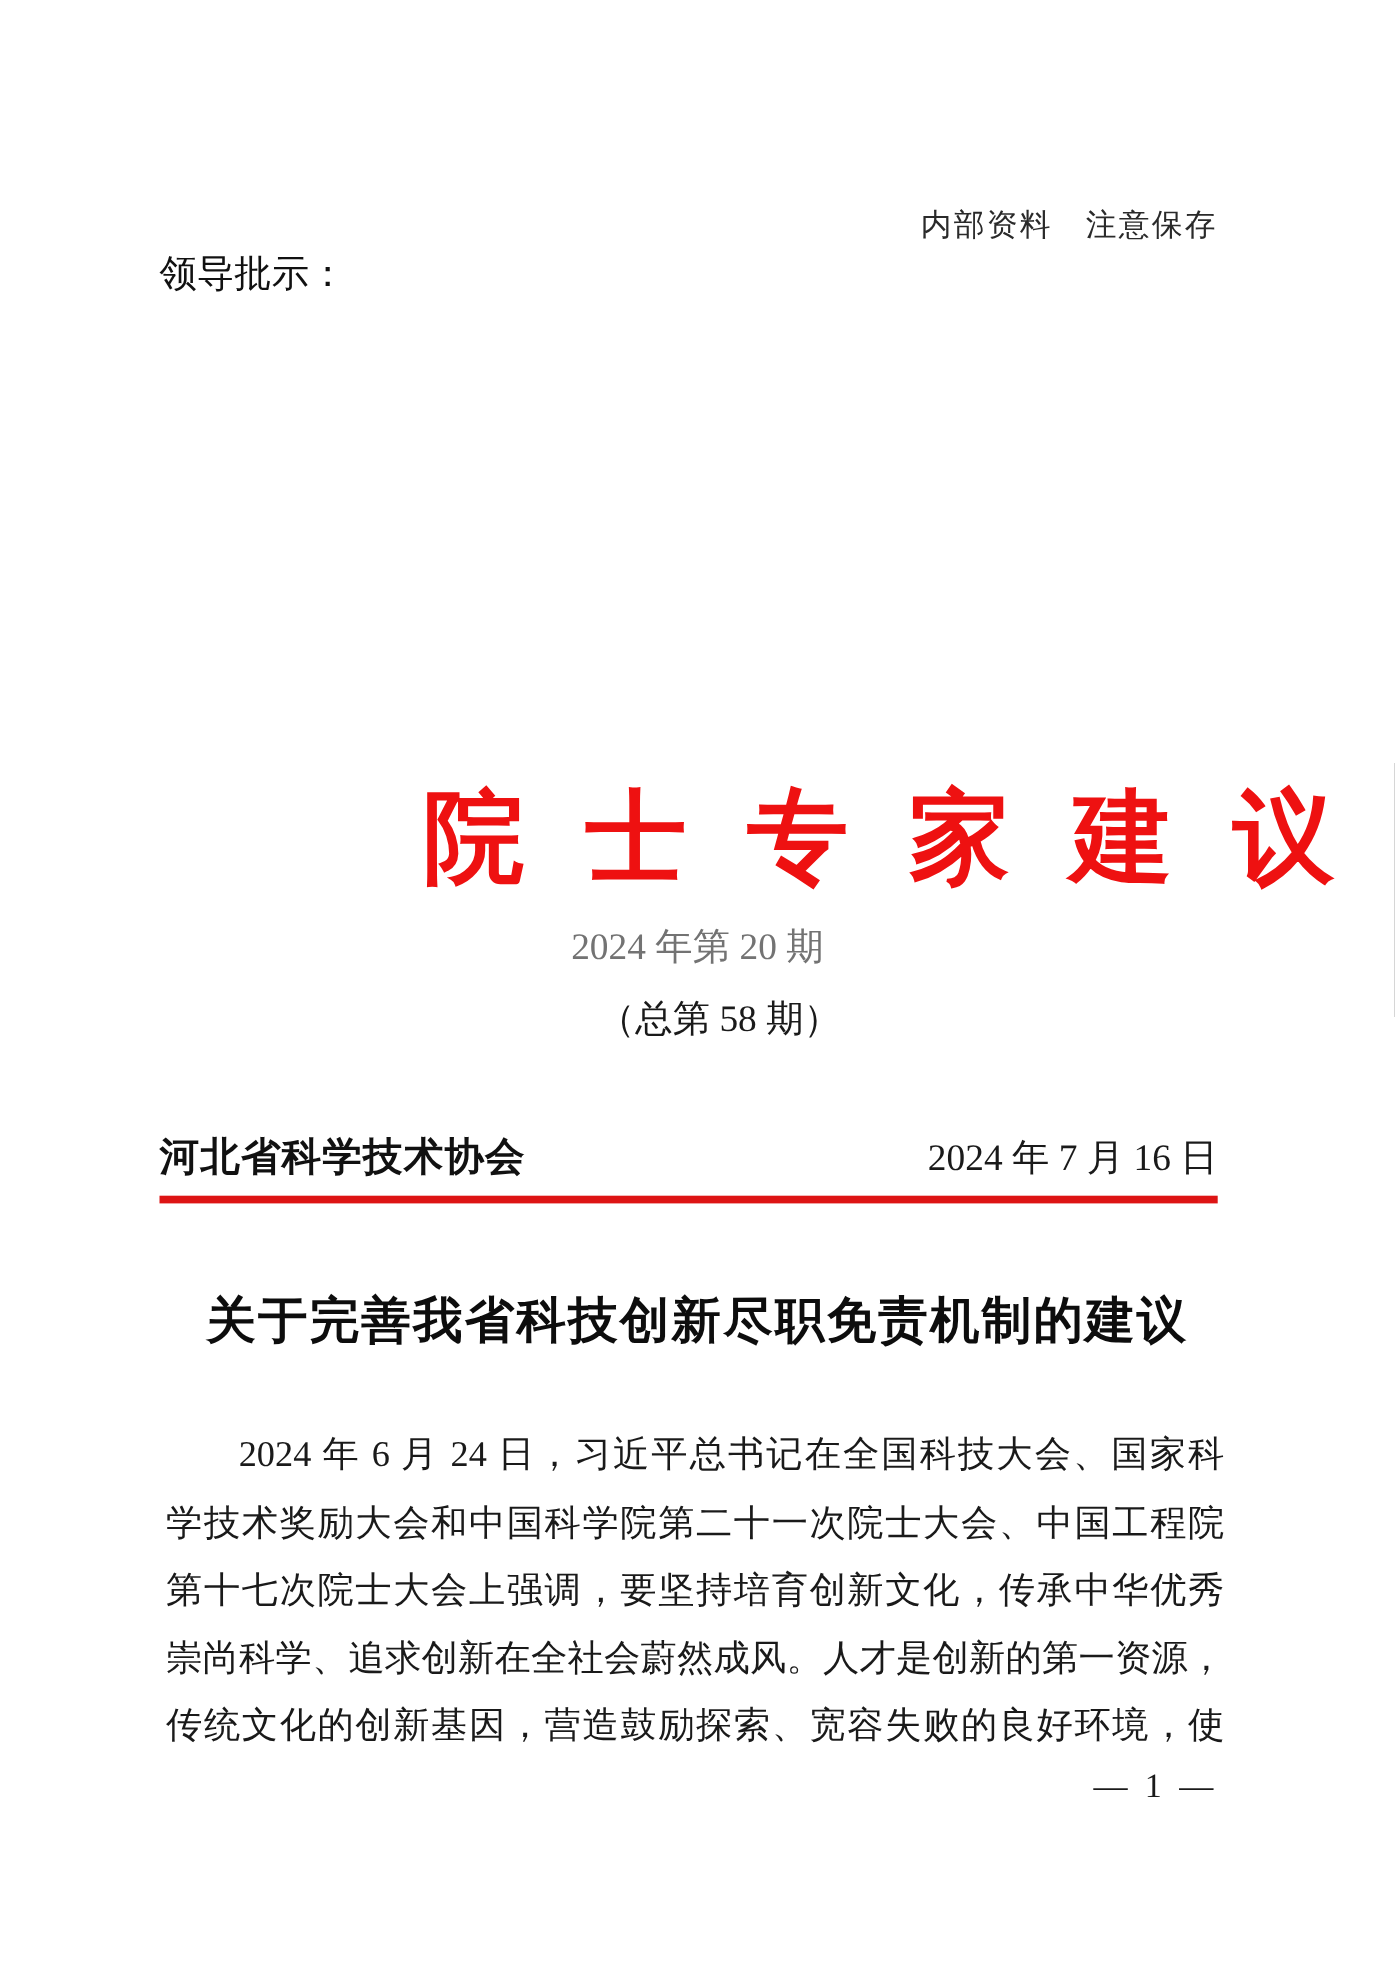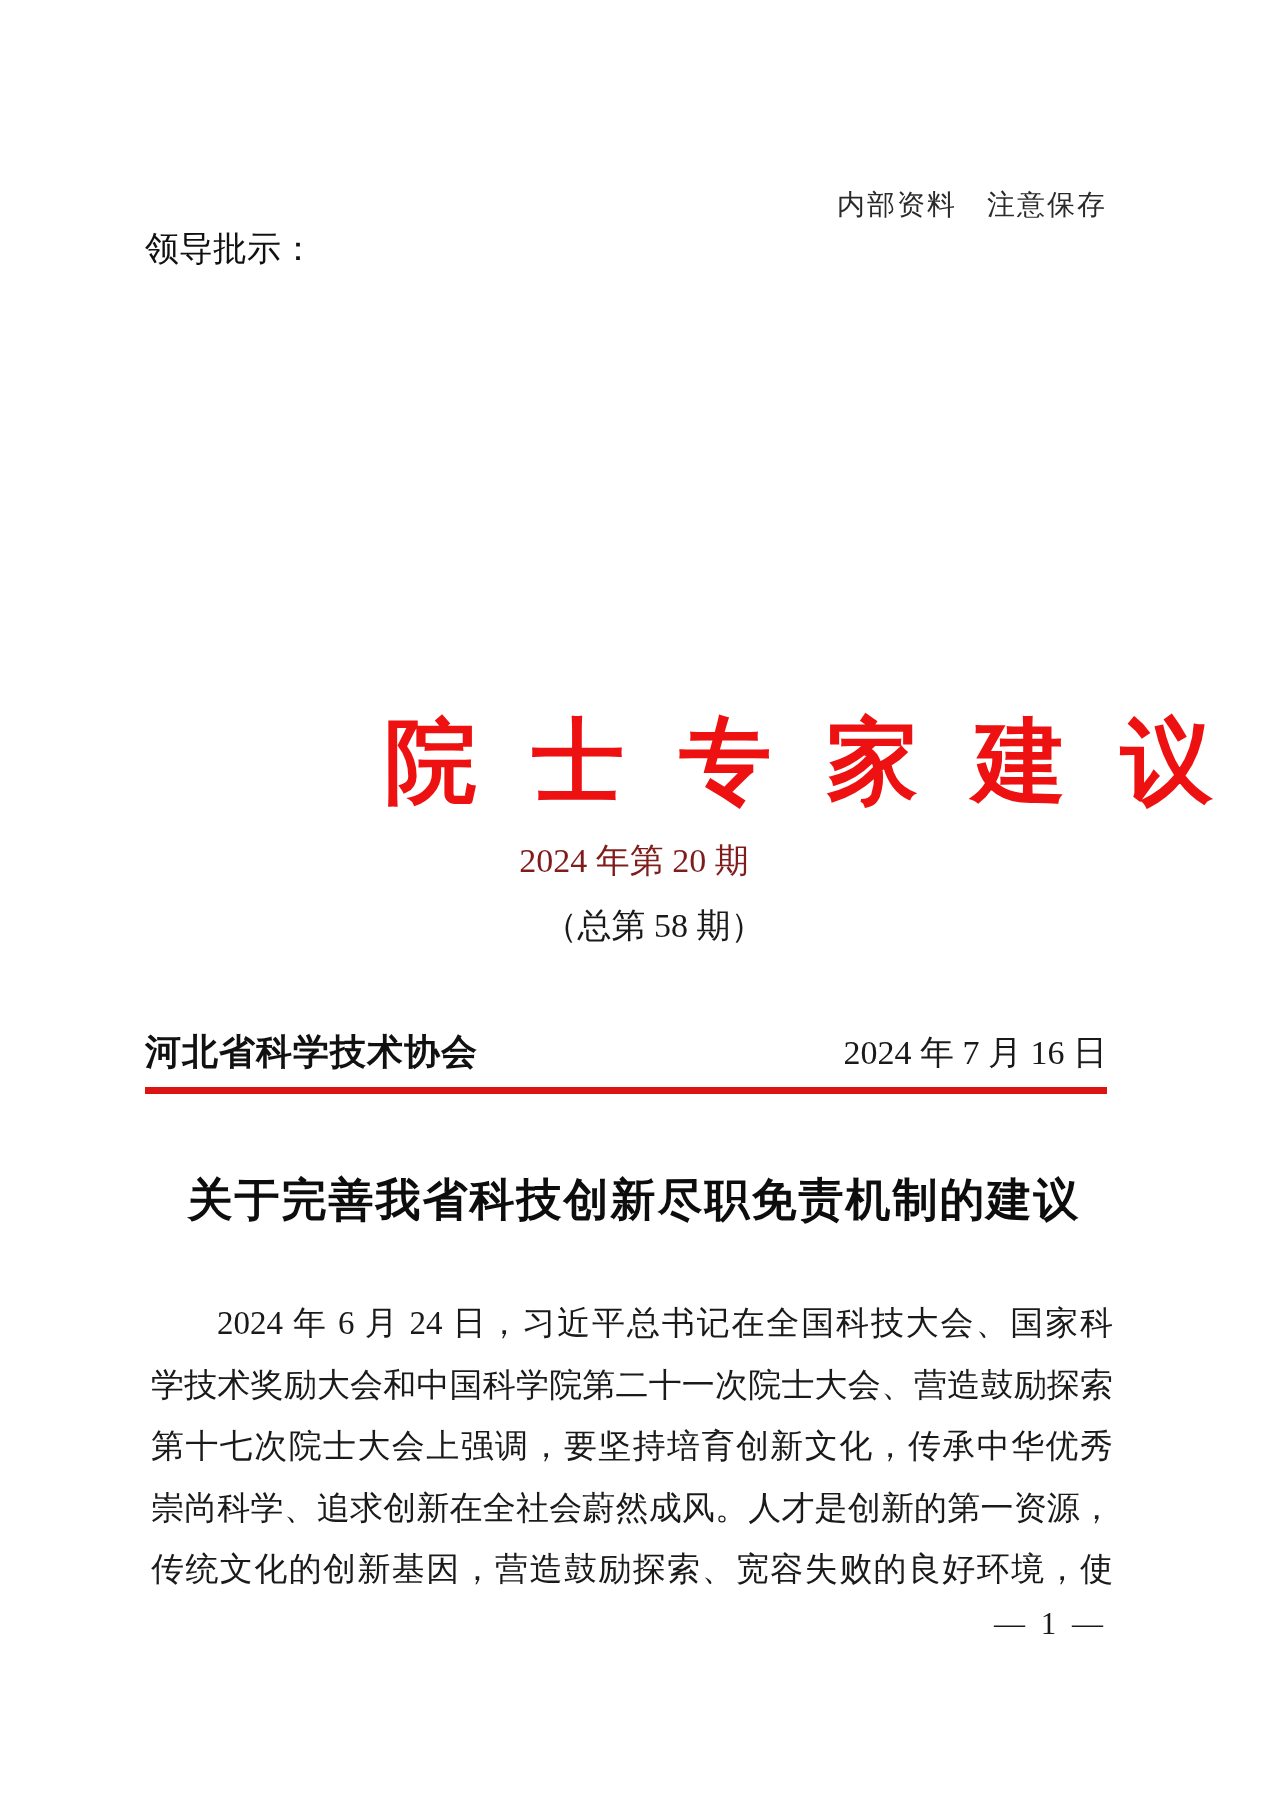--- a/index.html
+++ b/index.html
@@ -44,21 +44,21 @@
     padding-left: 0.60em; 
     white-space: nowrap;
   }
   .issue-line {
     position: absolute;
     top: 838px;
     left: 0;
     width: 1268px;
     text-align: center;
     font-size: 34px;
-    color: #7f1d1d;
+    color: #737373;
   }
   .volume-line {
     position: absolute;
     top: 903px;
     left: 0;
     width: 1268px;
     text-align: center;
     font-size: 34px;
     color: #1a1a1a;
     padding-left: 40px;
@@ -150,21 +150,21 @@
     <span class="publisher">河北省科学技术协会</span>
     <span class="issue-date">2024 年 7 月 16 日</span>
   </div>
 
   <div class="red-rule"></div>
 
   <div class="article-title">关于完善我省科技创新尽职免责机制的建议</div>
 
   <div class="body-block">
     <div class="body-line indent">2024 年 6 月 24 日，习近平总书记在全国科技大会、国家科</div>
-    <div class="body-line">学技术奖励大会和中国科学院第二十一次院士大会、营造鼓励探索</div>
+    <div class="body-line">学技术奖励大会和中国科学院第二十一次院士大会、中国工程院</div>
     <div class="body-line">第十七次院士大会上强调，要坚持培育创新文化，传承中华优秀</div>
     <div class="body-line">崇尚科学、追求创新在全社会蔚然成风。人才是创新的第一资源，</div>
     <div class="body-line">传统文化的创新基因，营造鼓励探索、宽容失败的良好环境，使</div>
   </div>
 
   <div class="page-number">— 1 —</div>
 
 </div>
 
 </body></html>

